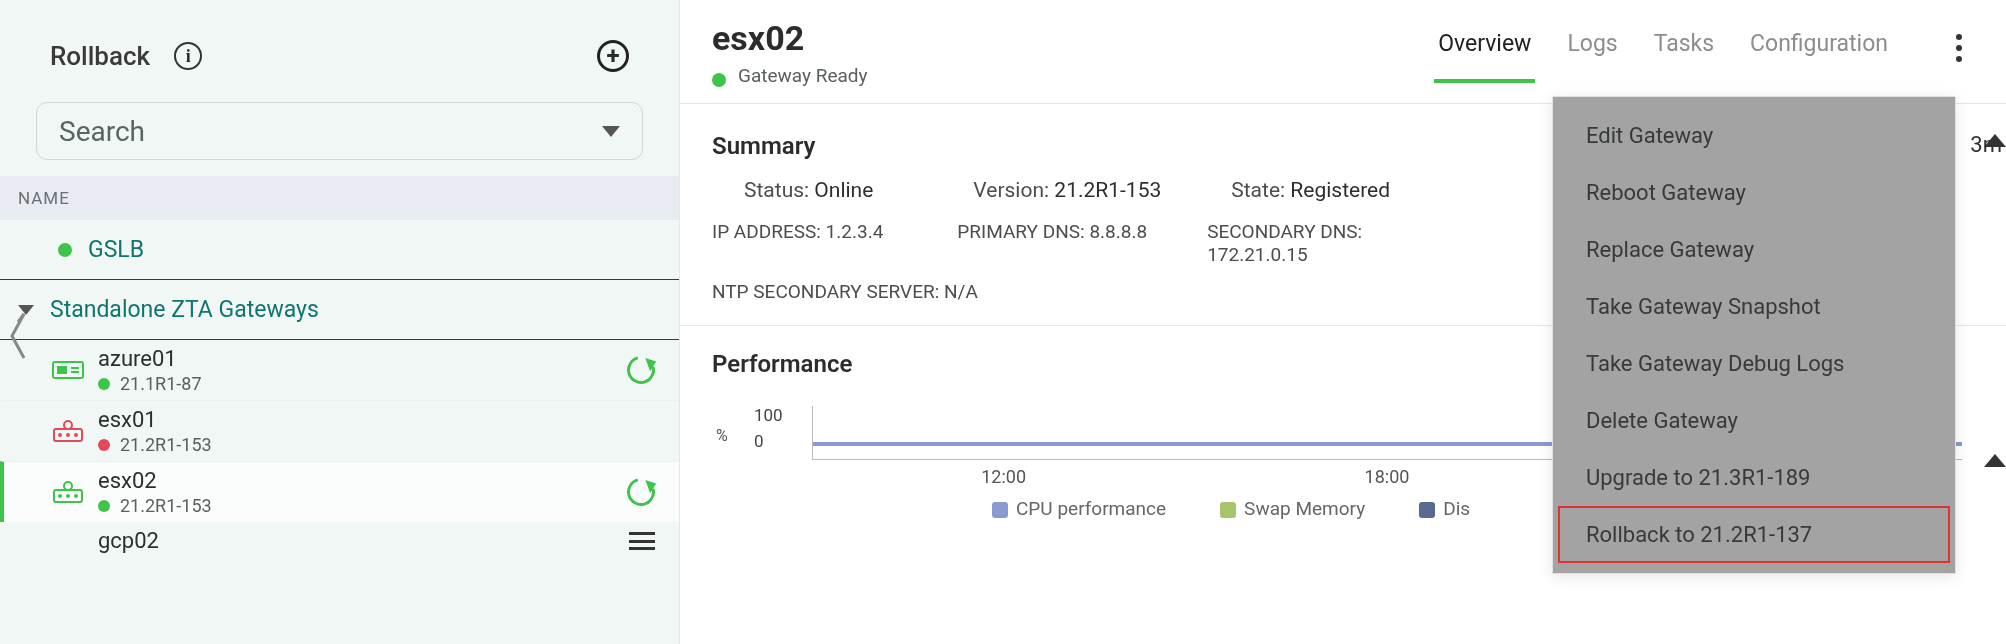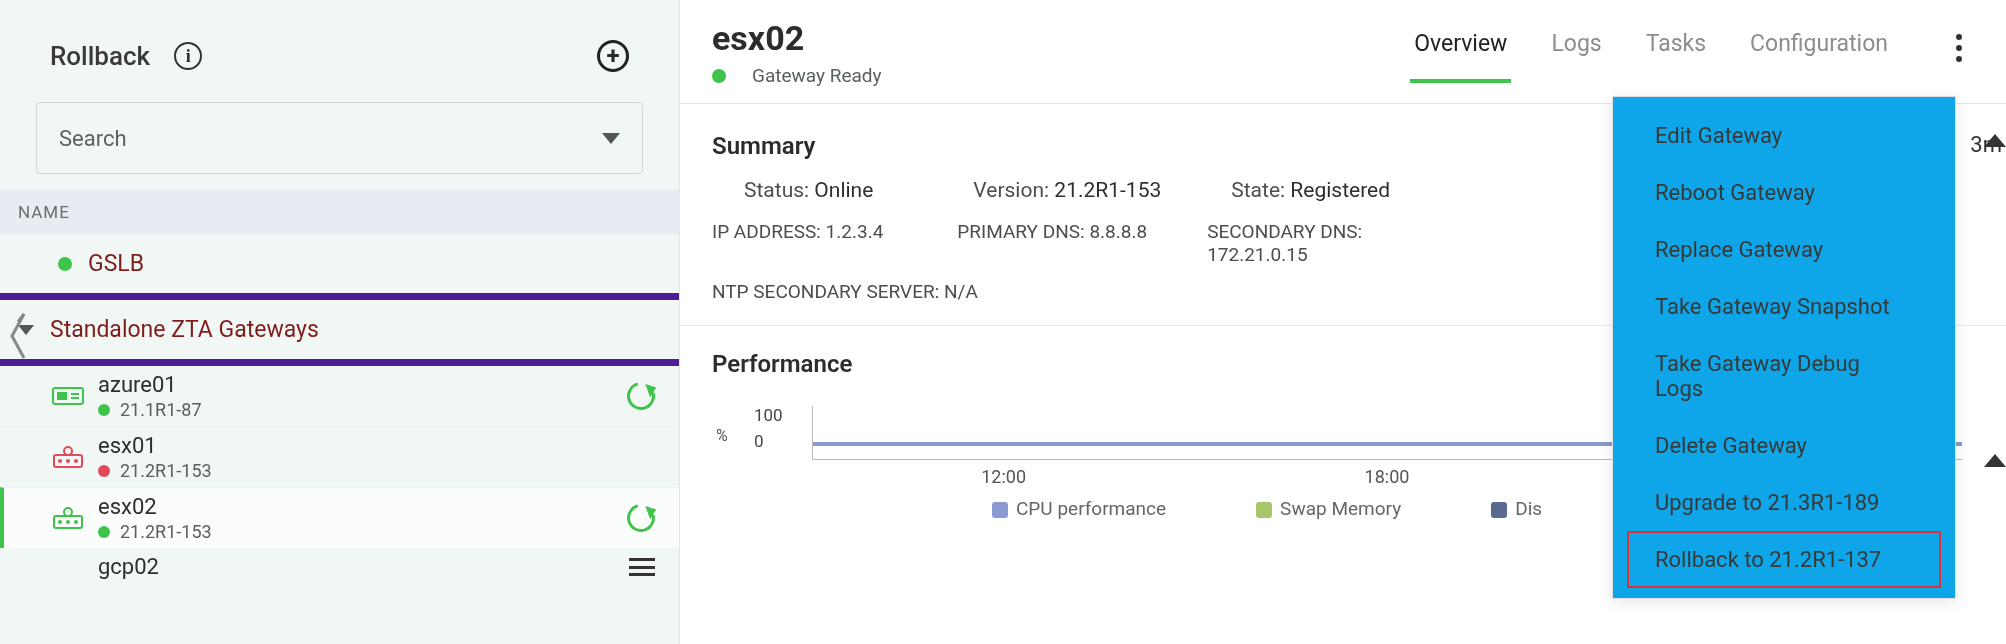--- a/index.html
+++ b/index.html
@@ -50,27 +50,27 @@
     border: 3px solid #222;
     border-radius: 50%;
     display: flex; align-items: center; justify-content: center;
     font-size: 24px;
     font-weight: bold;
     cursor: pointer;
   }
   .search-box {
     margin: 10px 36px 16px 36px;
     border: 1px solid #cfd8d3;
-    border-radius: 4px;
-    height: 72px;
+    border-radius: 11px;
+    height: 58px;
     display: flex;
     align-items: center;
     padding: 0 22px;
     color: #5a6460;
-    font-size: 22px;
+    font-size: 28px;
     background: #f1f7f4;
   }
   .search-text { flex:1; }
   .chevron-down {
     width: 0; height: 0;
     border-left: 9px solid transparent;
     border-right: 9px solid transparent;
     border-top: 11px solid #555;
   }
   .name-band {
@@ -83,23 +83,23 @@
   .collapse-handle {
     position: absolute;
     left: 6px;
     top: 310px;
     cursor: pointer;
   }
   .group-row {
     display: flex;
     align-items: center;
     padding: 16px 18px 16px 48px;
-    border-bottom: 7px solid #4c1d95;
+    border-bottom: 1px solid #4c1d95;
     font-size: 23px;
-    color: #7f1d1d;
+    color: #0f766e;
   }
   .expander {
     width: 0; height: 0;
     border-left: 8px solid transparent;
     border-right: 8px solid transparent;
     border-top: 10px solid #555;
     margin-right: 16px;
     margin-left: -30px;
   }
   .dot {
@@ -166,22 +166,22 @@
     position: relative;
   }
   .right-header {
     border-bottom: 1px solid #e4e7e6;
     padding: 18px 44px 0 32px;
     display: flex;
     align-items: flex-start;
   }
   .rh-title-block { display:flex; flex-direction:column; gap:6px; }
   .rh-title { font-size: 34px; font-weight: 700; }
-  .rh-status { display:flex; align-items:center; gap:26px; font-size:19px; color:#5a615d; padding-bottom: 16px;}
-  .tabs { margin-left:auto; display:flex; align-items:flex-end; gap:36px; font-size:23px; color:#8a8f8c;text-align:center; }
+  .rh-status { display:flex; align-items:flex-end; gap:12px; font-size:19px; color:#5a615d; padding-bottom: 16px;}
+  .tabs { margin-left:auto; display:flex; align-items:flex-end; gap:28px; font-size:23px; color:#8a8f8c;text-align:center; }
   .tab { padding: 12px 4px 22px 4px; cursor:pointer; border-bottom: 4px solid transparent; }
   .tab.active { color:#222; border-bottom-color:#3ec44a; }
   .kebab { margin-left:64px; margin-top:16px; cursor:pointer; display:flex; flex-direction:column; gap:5px;}
   .kebab span { width:6px; height:6px; background:#333; border-radius:50%; }
   .content { padding: 28px 44px 0 32px; position:relative; }
   .section-title { font-size:24px; font-weight:600; margin-bottom: 18px; }
   .summary-row1 {
     display:flex; gap: 60px; font-size:21px; color:#2d2f2e;
     margin-bottom: 18px;
     margin-left: 32px;
@@ -211,41 +211,41 @@
   }
   .chart-xticks {
     position:absolute;
     left:100px; right:0; top:70px;
     display:flex; color:#555; font-size:18px;
   }
   .chart-xticks div { flex:1; }
   .chart-legend {
     position:absolute;
     left:280px; right:0; bottom:-14px;
-    display:flex; gap:90px; color:#666; font-size:19px;
+    display:flex; gap:54px; color:#666; font-size:19px;
     align-items:center;
   }
   .leg-swatch { width:16px; height:16px; border-radius:3px; display:inline-block; margin-right:8px; vertical-align:middle;}
   .section-accordion { position:absolute; cursor:pointer;}
   .chev-up {
     width:0;height:0;
     border-left:11px solid transparent;
     border-right:11px solid transparent;
     border-bottom:13px solid #333;
   }
   .time-edge { position:absolute; right:4px; top:132px; font-size:22px; color:#333;}
   
   .dropdown {
     position:absolute;
     right:50px; top:96px;
-    width:344px;
-    background:#0ea5e9;
+    width:404px;
+    background:#a3a3a3;
     border:1px solid #dfe2e1;
     box-shadow: 0 3px 14px rgba(0,0,0,0.1);
-    padding: 10px 14px;
+    padding: 10px 5px;
     z-index:10;
   }
   .dropdown .item {
     padding: 16px 28px;
     font-size:22px;
     color:#363a38;
     cursor:pointer;
   }
   .dropdown .item.highlight {
     outline:2px solid #d33;

